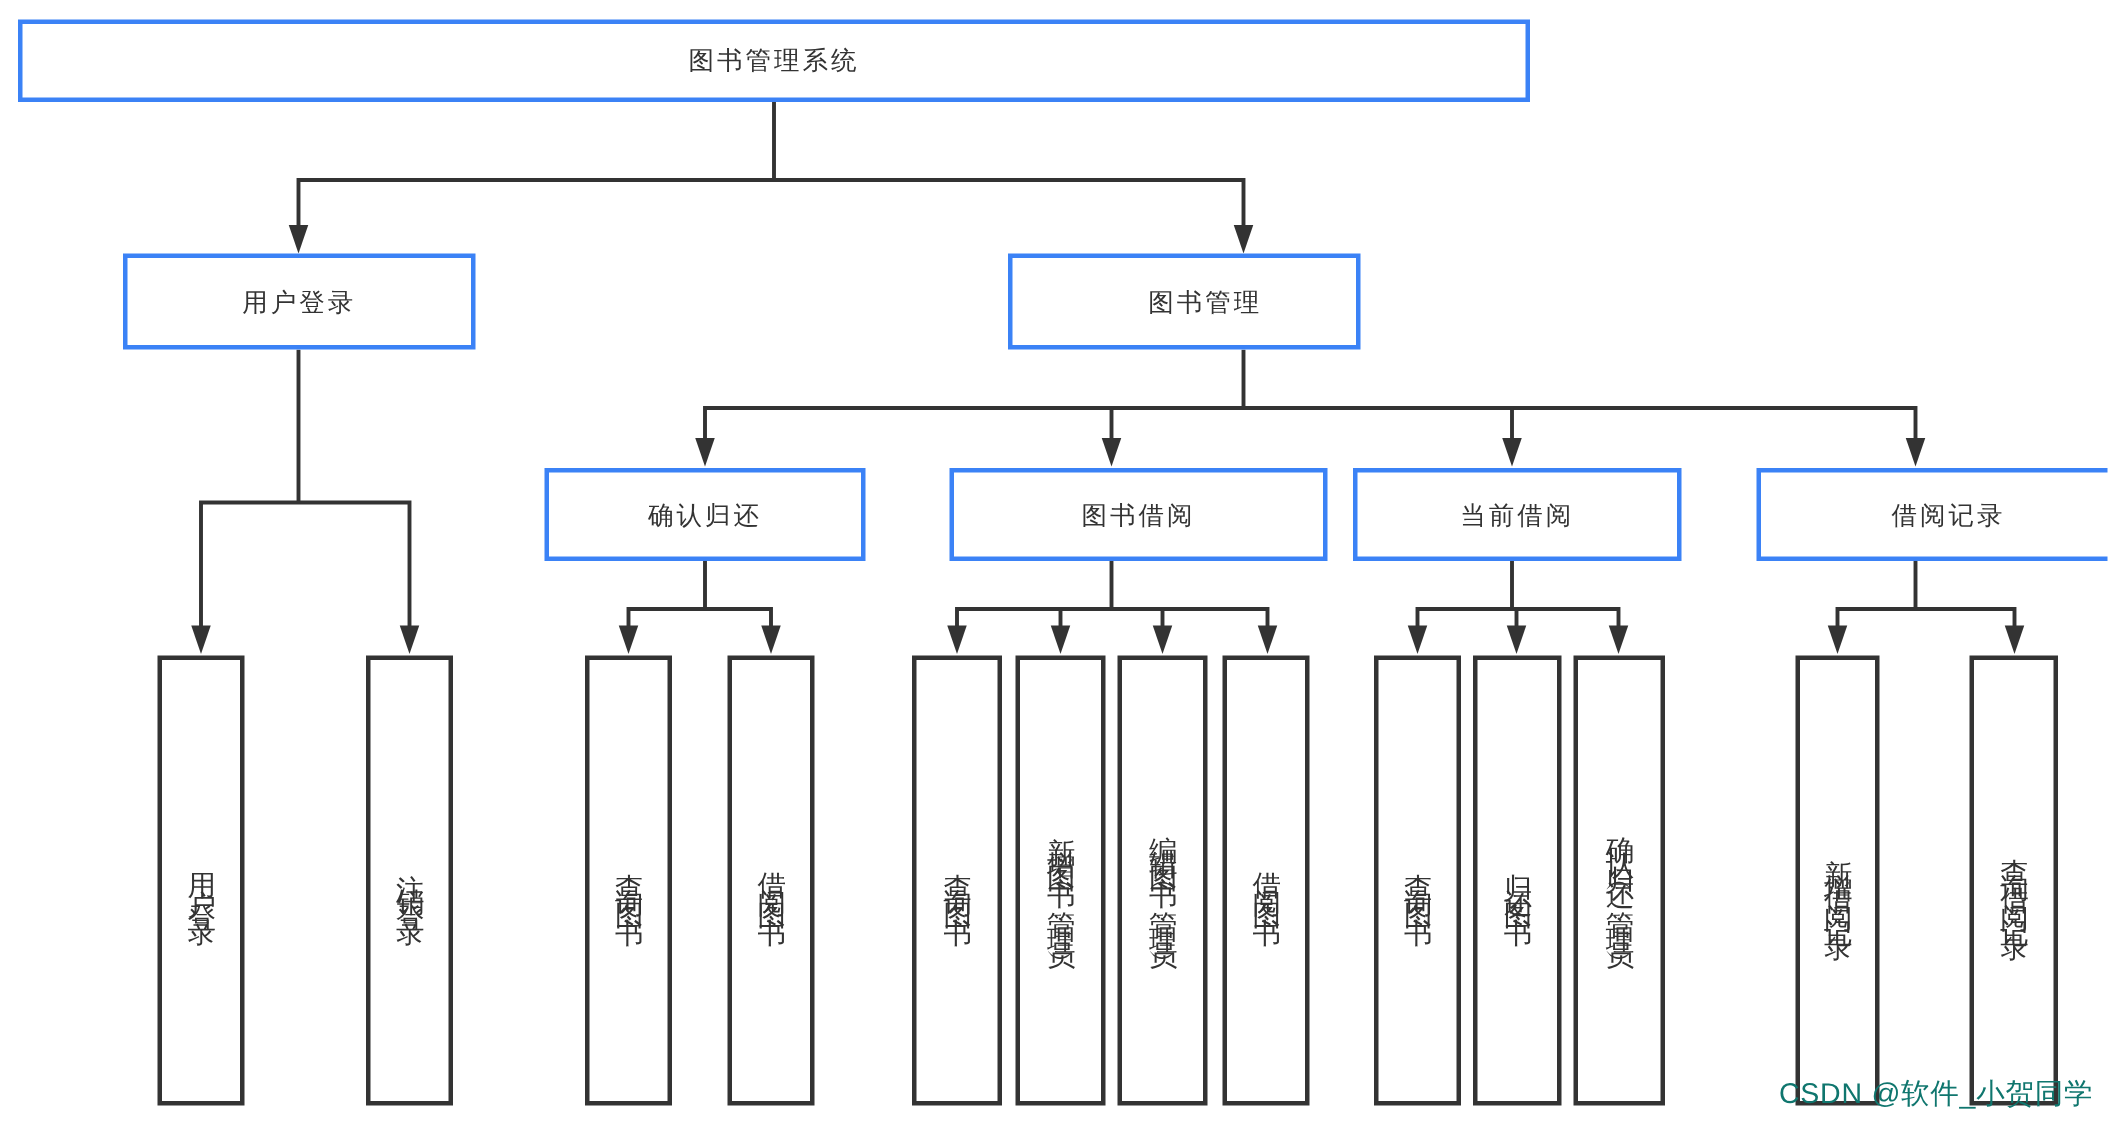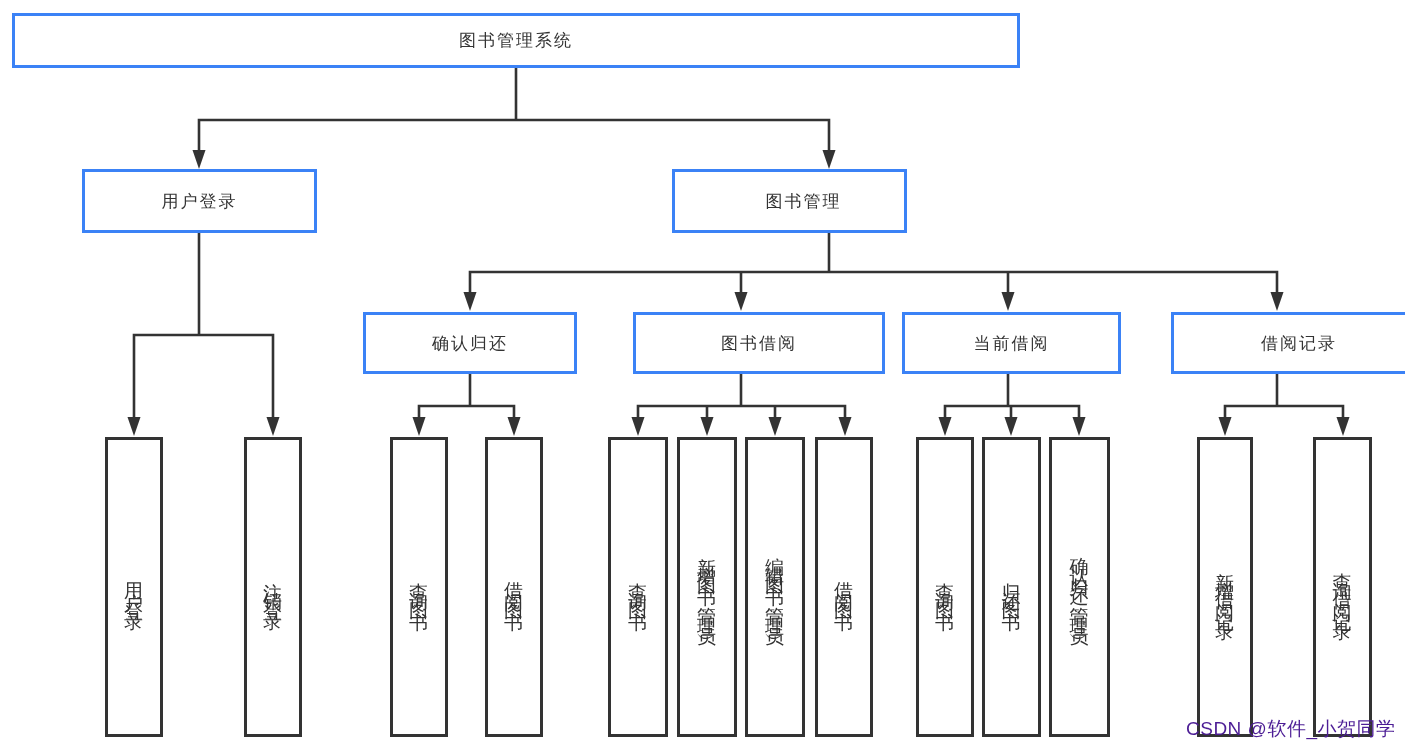--- a/index.html
+++ b/index.html
@@ -57,21 +57,21 @@
     letter-spacing: 10px;
     color: #333333;
     white-space: nowrap;
     line-height: 1;
   }
   .watermark {
     position: absolute;
     left: 1186px;
     top: 716px;
     font-size: 19px;
-    color: #4c1d95;
+    color: #0f766e;
     letter-spacing: 0.5px;
     white-space: nowrap;
     z-index: 5;
   }
 </style>
 </head>
 <body>
 
 <div class="stage">
 

